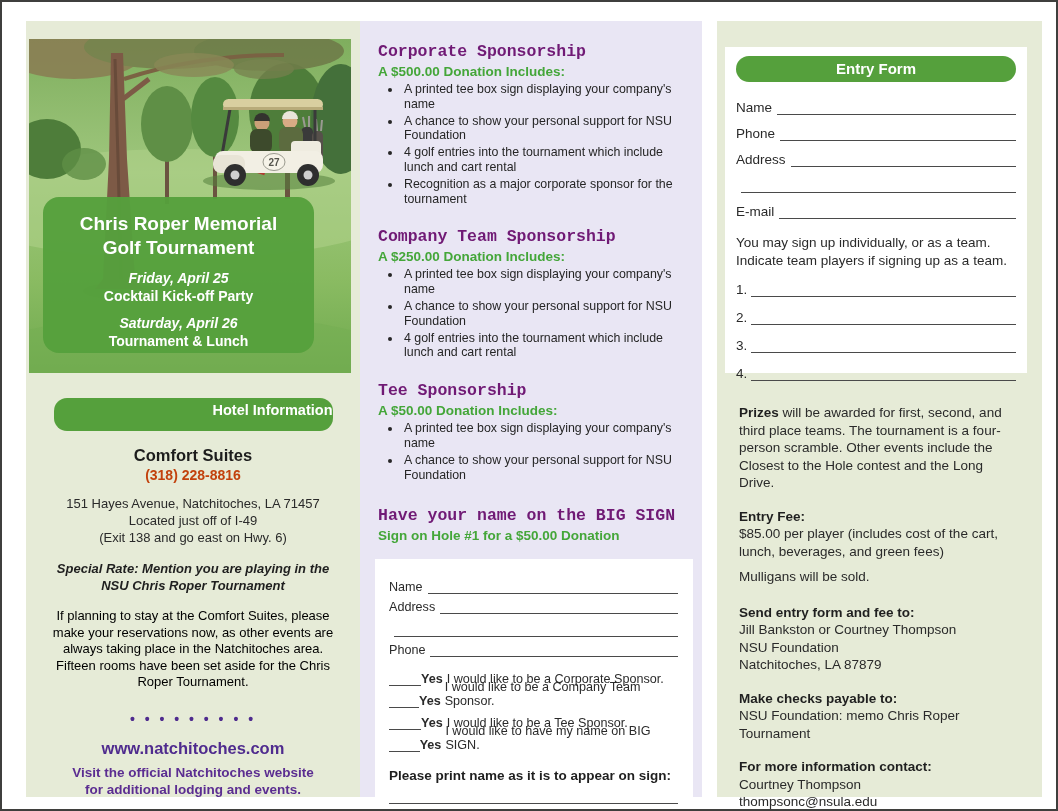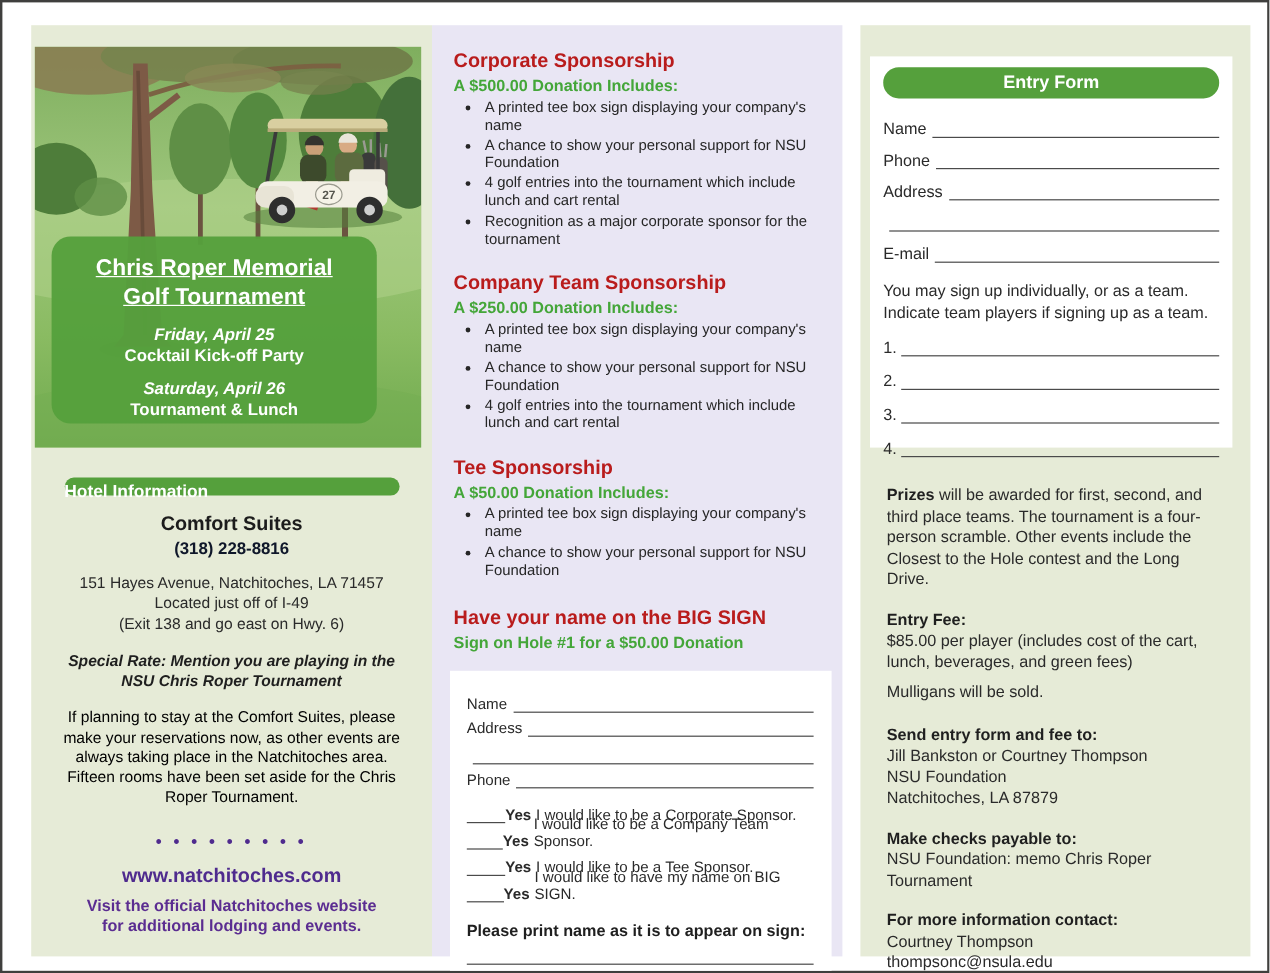--- a/index.html
+++ b/index.html
@@ -18,46 +18,46 @@
   .photo {
     position:absolute; left:3px; top:18px; width:322px; height:334px;
     overflow:hidden; background:#8cbb67;
   }
   .photo svg { display:block; width:100%; height:100%; }
   .title-card {
     position:absolute; left:17px; top:176px; width:271px; height:156px;
     background:rgba(85,160,60,0.96); border-radius:16px; color:#fff;
     text-align:center; padding-top:15px; z-index:2;
   }
-  .title-line { font-size:19px; font-weight:bold; line-height:24px;text-decoration:underline; }
+  .title-line { font-size:19px; font-weight:bold; line-height:24px; }
   .event-date { font-size:14px; font-weight:bold; font-style:italic; margin-top:9px; line-height:18px; }
   .event-name { font-size:14px; font-weight:bold; line-height:18px; }
   .hotel { position:absolute; left:0; top:377px; width:100%; text-align:center; }
   .pill {
-    width:279px; height:15px; margin:0 auto; background:#55a03c; border-radius:13px;
-    color:#fff; font-size:14.5px; font-weight:bold; line-height:25px; text-align:left;
+    width:279px; height:33px; margin:0 auto; background:#55a03c; border-radius:13px;
+    color:#fff; font-size:14.5px; font-weight:bold; line-height:25px; text-align:right;
   }
   .hotel-name { font-size:16.5px; font-weight:bold; color:#1c1c1c; margin-top:15px; }
-  .hotel-phone { font-size:14px; font-weight:bold; color:#0f172a; margin-top:2px; }
+  .hotel-phone { font-size:14px; font-weight:bold; color:#c2410c; margin-top:2px; }
   .addr { font-size:13px; line-height:17px; color:#2a2a2a; margin-top:0; }
   .addr-block { margin-top:12px; }
   .special { font-size:13px; font-weight:bold; font-style:italic; color:#1f1f1f;
     margin:14px auto 0; width:300px; line-height:17px; }
   .note { font-size:13px; line-height:16.5px; color:#000000; margin:14px auto 0; width:296px; }
   .dots { color:#4f2b8e; font-size:14px; font-weight:bold; letter-spacing:3px; margin-top:20px; }
   .website { color:#4f2b8e; font-size:16.5px; font-weight:bold; margin-top:12px; }
   .visit { color:#5b2d91; font-size:13.5px; font-weight:bold; line-height:17px; }
   .visit-block { margin-top:6px; }
 
   
   .panel-mid {
     position:absolute; left:358px; top:19px; width:342px; height:776px;
     background:#e9e6f4; padding:21px 17px 0 18px;
   }
-  .h-purple { color:#b91c1c; font-size:16.5px; font-weight:bold; }
+  .h-purple { color:#701a75; font-size:16.5px; font-weight:bold;font-family:Liberation Mono, monospace; }
   .h-green { color:#44a639; font-size:13.5px; font-weight:bold; margin-top:3px; }
   ul.bullets { margin:3px 0 0 24px; }
   ul.bullets li { font-size:12.4px; line-height:14.8px; color:#262626; margin-top:2px; padding-left:2px; }
   .sect { margin-top:0; }
   .sect + .sect { margin-top:21px; }
   .big-sign { margin-top:24px; }
   .form-card {
     margin:16px 0 0 -3px; width:318px; height:284px; background:#ffffff;
     padding:15px 15px 0 14px;
   }

